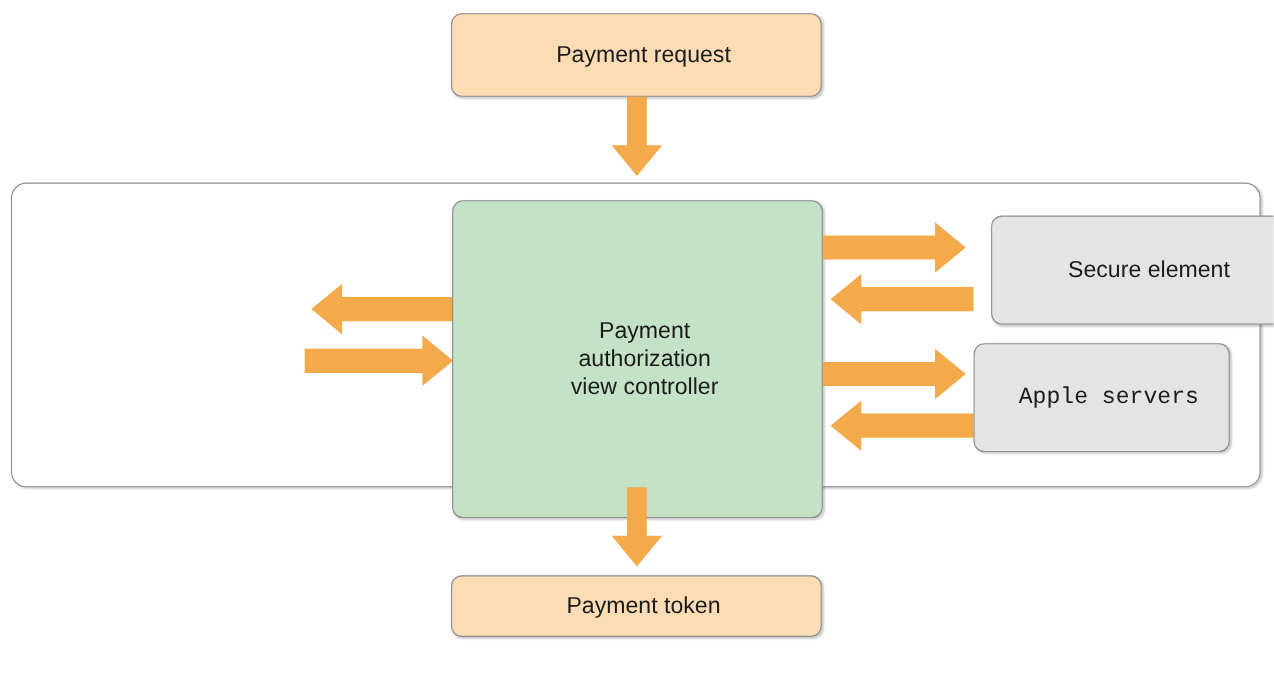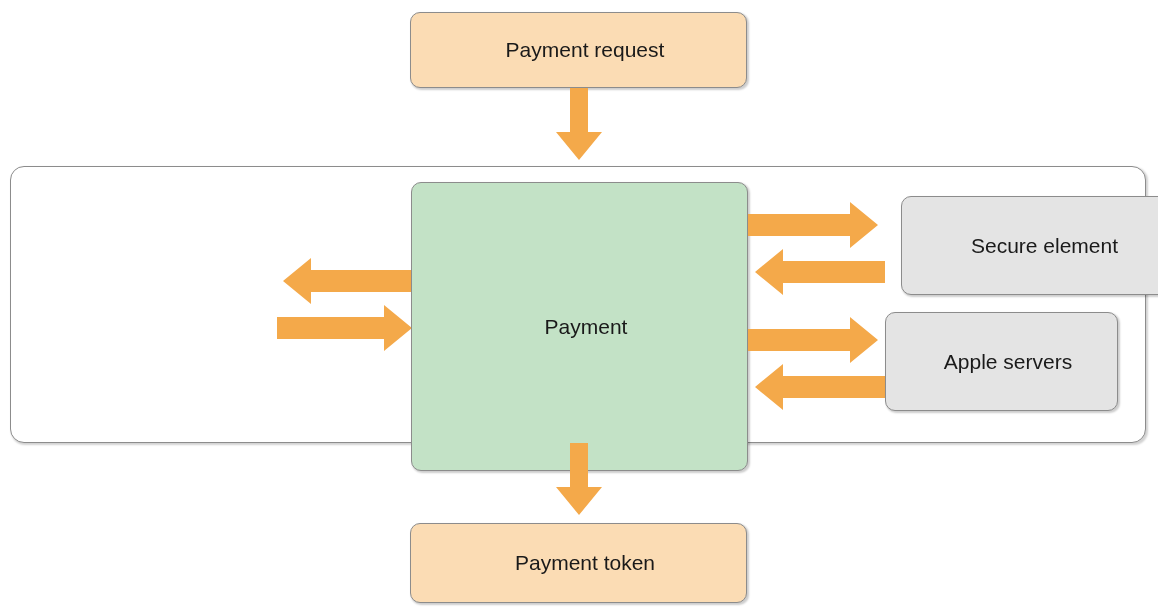--- a/index.html
+++ b/index.html
@@ -88,20 +88,22 @@
   <svg class="arrow-svg" style="left:283px; top:258px;" width="130" height="46" viewBox="0 0 130 46">
     <polygon points="130,12 28,12 28,0 0,23 28,46 28,34 130,34" fill="#f4a94a"></polygon>
   </svg>
 
   <svg class="arrow-svg" style="left:277px; top:305px;" width="135" height="46" viewBox="0 0 135 46">
     <polygon points="0,12 107,12 107,0 135,23 107,46 107,34 0,34" fill="#f4a94a"></polygon>
   </svg>
 
   <div class="node node-green" style="left:411px; top:182px; width:337px; height:289px; flex-direction:column;">
     <span class="node-text">Payment</span>
+    <span class="node-text">authorization</span>
+    <span class="node-text">view controller</span>
   </div>
 
   <svg class="arrow-svg" style="left:748px; top:202px;" width="130" height="46" viewBox="0 0 130 46">
     <polygon points="0,12 102,12 102,0 130,23 102,46 102,34 0,34" fill="#f4a94a"></polygon>
   </svg>
 
   <svg class="arrow-svg" style="left:755px; top:249px;" width="130" height="46" viewBox="0 0 130 46">
     <polygon points="130,12 28,12 28,0 0,23 28,46 28,34 130,34" fill="#f4a94a"></polygon>
   </svg>
 
@@ -110,25 +112,25 @@
   </div>
 
   <svg class="arrow-svg" style="left:748px; top:317px;" width="130" height="46" viewBox="0 0 130 46">
     <polygon points="0,12 102,12 102,0 130,23 102,46 102,34 0,34" fill="#f4a94a"></polygon>
   </svg>
 
   <svg class="arrow-svg" style="left:755px; top:364px;" width="130" height="46" viewBox="0 0 130 46">
     <polygon points="130,12 28,12 28,0 0,23 28,46 28,34 130,34" fill="#f4a94a"></polygon>
   </svg>
 
-  <div class="node node-gray" style="left:885px; top:312px; width:233px; height:99px;">
+  <div class="node node-gray" style="left:885px; top:312px; width:233px; height:99px;font-family:Liberation Mono, monospace;">
     <span class="node-text">Apple servers</span>
   </div>
 
   <svg class="arrow-svg" style="left:556px; top:443px;" width="46" height="80" viewBox="0 0 46 80">
     <polygon points="14,0 32,0 32,44 46,44 23,72 0,44 14,44" fill="#f4a94a"></polygon>
   </svg>
 
-  <div class="node node-peach" style="left:410px; top:523px; width:337px; height:80px;">
+  <div class="node node-peach" style="left:410px; top:523px; width:337px; height:56px;">
     <span class="node-text">Payment token</span>
   </div>
 
 </div>
 
 </body></html>

